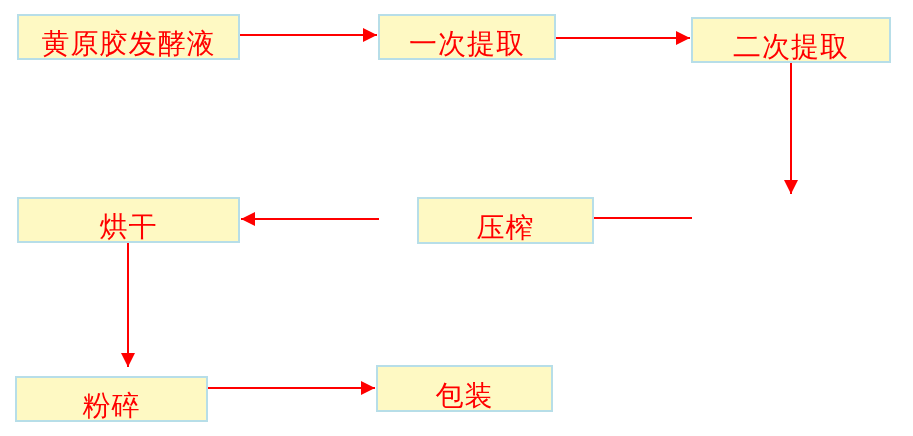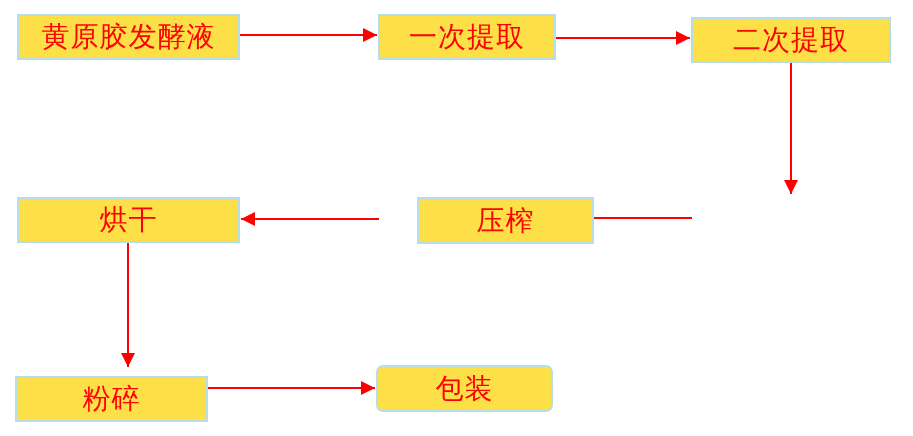--- a/index.html
+++ b/index.html
@@ -12,41 +12,41 @@
     position:relative;
     width:913px;height:436px;
     background:var(--background);
     font-family:"DejaVu Serif","Liberation Serif",serif;
     overflow:hidden;
   }
   .node{
     position:absolute;
     box-sizing:border-box;
     border:2px solid var(--border);
-    background:#fde047;
+    background:#fef9c3;
     color:var(--red);
     font-size:28px;
     line-height:1;
     display:flex;
-    align-items:center;
+    align-items:flex-end;
     justify-content:center;
     white-space:nowrap;
     letter-spacing:1px;
   }
   
   .n-fermentation{left:17px;  top:14px;  width:223px; height:46px;}
   .n-first-ext  {left:378px; top:14px;  width:178px; height:46px;}
   .n-second-ext {left:691px; top:17px;  width:200px; height:46px;}
   
   .n-drying     {left:17px;  top:197px; width:223px; height:46px;}
   .n-pressing   {left:379px; top:197px; width:177px; height:47px;margin-left:38px;}
   .n-separation {left:692px; top:195px; width:198px; height:47px;}
   
   .n-crushing   {left:15px;  top:368px; width:193px; height:46px;margin-top:8px;}
-  .n-packaging  {left:376px; top:365px; width:177px; height:47px;border-radius:7px;}
+  .n-packaging  {left:376px; top:365px; width:177px; height:47px;}
 
   svg.arrows{position:absolute;left:0;top:0;width:913px;height:436px;pointer-events:none;}
   svg.arrows line{stroke:var(--red);stroke-width:2;}
 </style>
 </head>
 <body>
 
 <div class="canvas">
 
   <svg class="arrows" viewBox="0 0 913 436" xmlns="http://www.w3.org/2000/svg">

